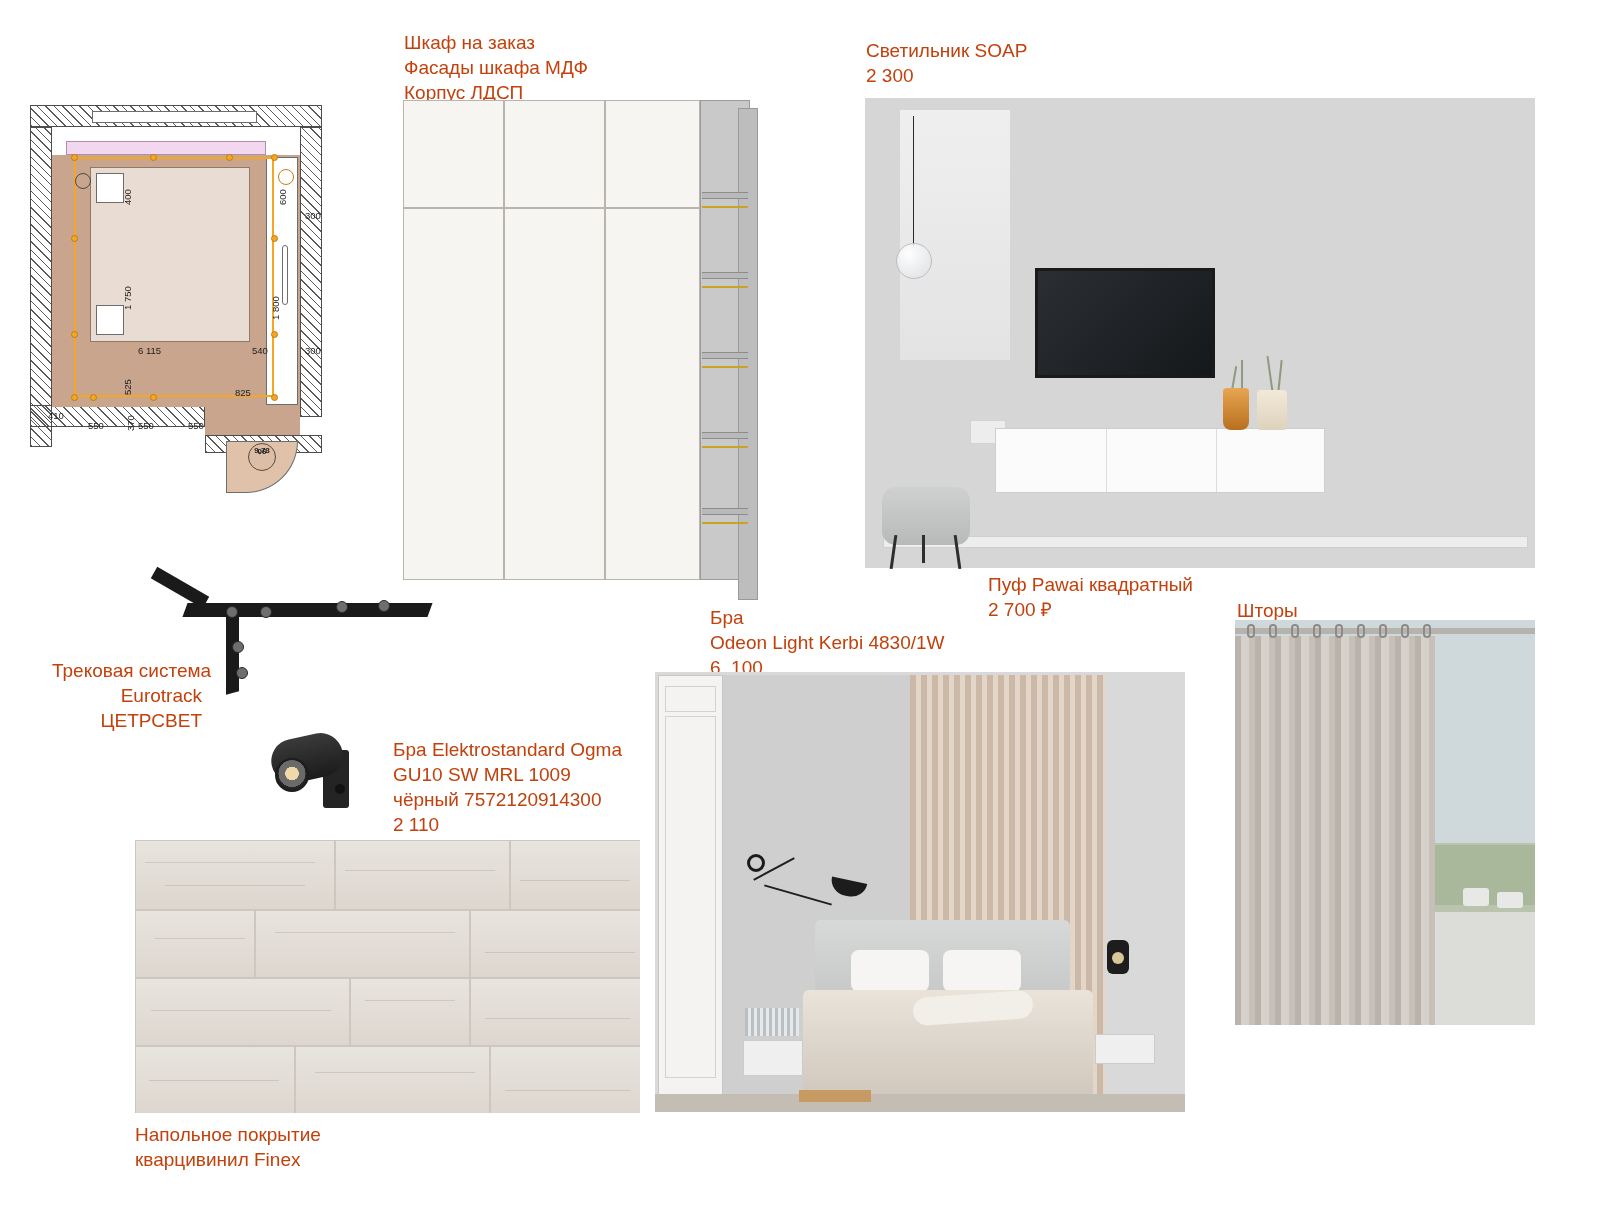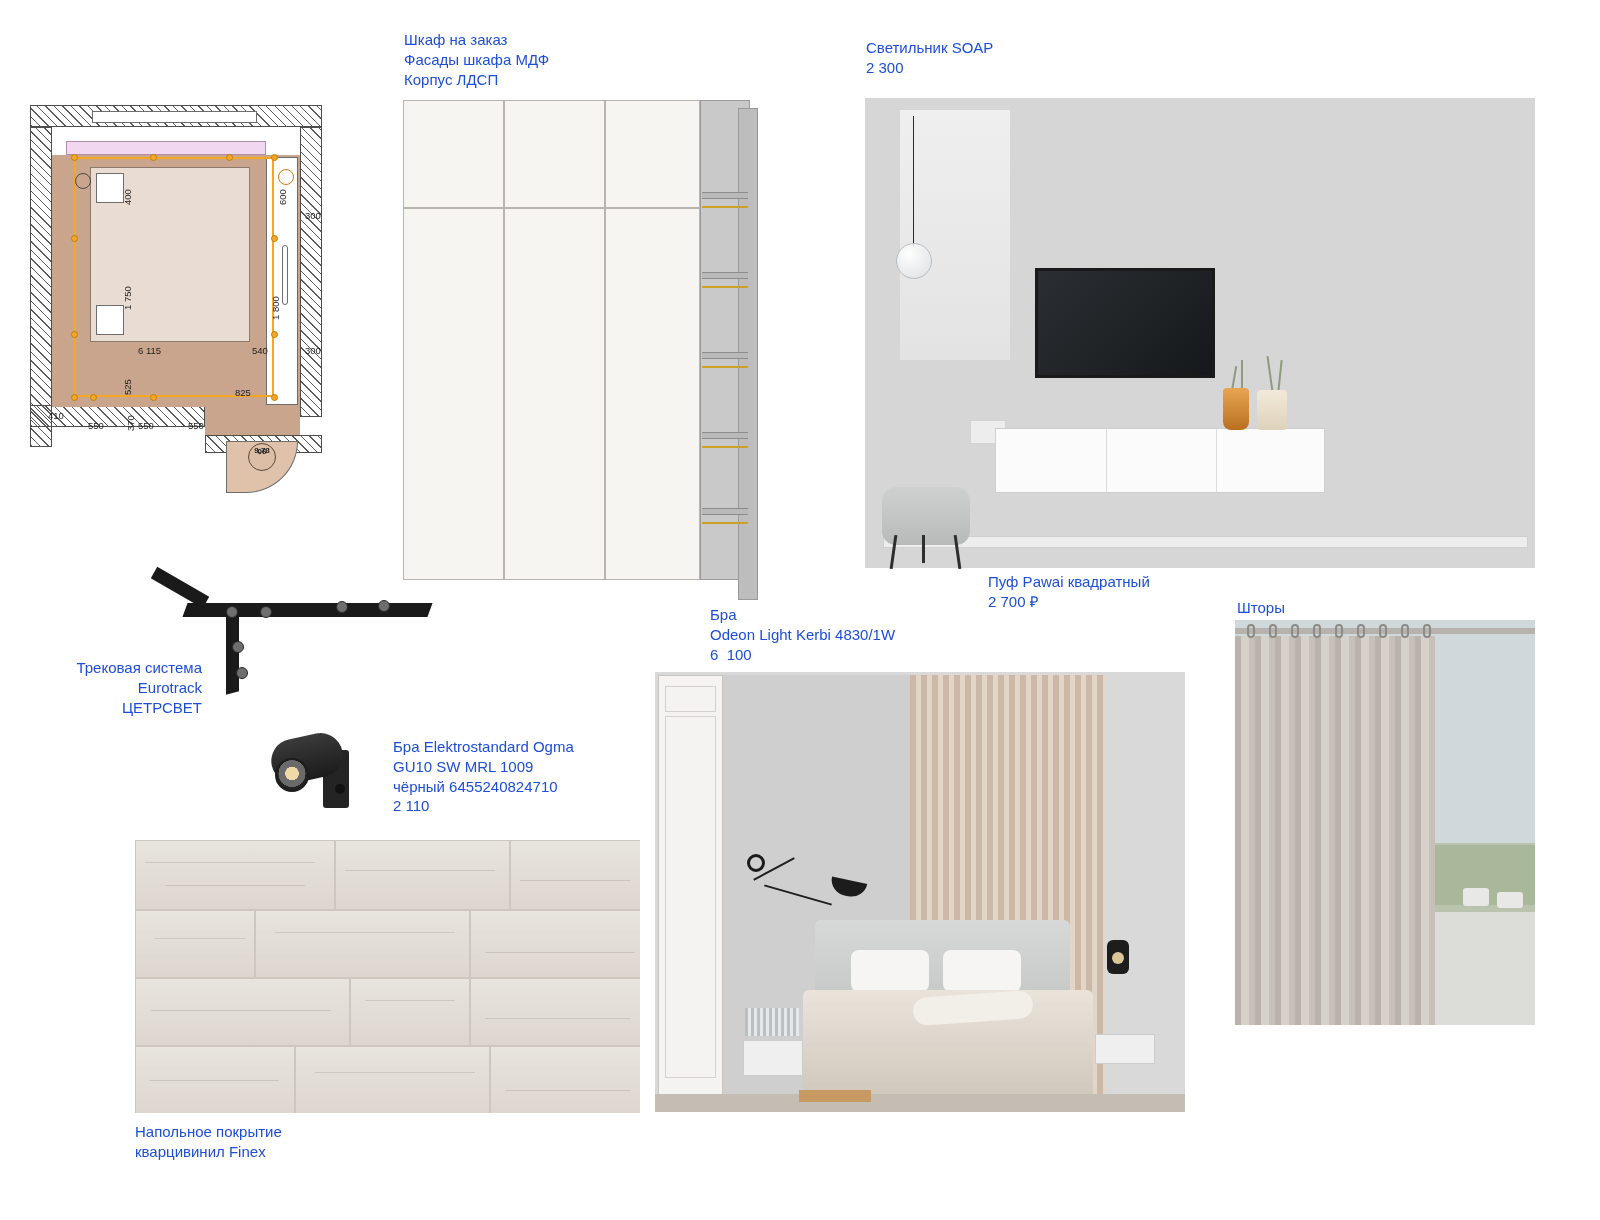--- a/index.html
+++ b/index.html
@@ -1,17 +1,17 @@
 <!DOCTYPE html>
 <html><head>
 <meta charset="utf-8">
 <style>
   html,body{margin:0;padding:0;background:#ffffff;}
   body{width:1600px;height:1220px;position:relative;font-family:"Liberation Sans",sans-serif;color:#1d1d1d;overflow:hidden;}
-  .lbl{position:absolute;font-size:15px;line-height:1.32;white-space:pre;color:#1d4ed8;}
+  .lbl{position:absolute;font-size:19px;line-height:1.32;white-space:pre;color:#c2410c;}
   .board{position:absolute;}
 
   
   #plan{left:30px;top:105px;width:290px;height:400px;}
   .hatch{position:absolute;background:
      repeating-linear-gradient(45deg,#5a5a5a 0 1px,transparent 1px 6px);
      border:1px solid #4d4d4d;box-sizing:border-box;}
   .floorarea{position:absolute;background:#c8a58c;}
   .bedbox{position:absolute;background:#e9dcd2;border:1px solid #8e7a6b;box-sizing:border-box;}
   .whitebox{position:absolute;background:#ffffff;border:1px solid #6d6d6d;box-sizing:border-box;}
@@ -91,21 +91,21 @@
 Корпус ЛДСП</div>
 <div class="lbl" style="left:866px;top:38px;">Светильник SOAP
 2 300</div>
 <div class="lbl" style="left:988px;top:572px;">Пуф Pawai квадратный
 2 700 ₽</div>
 <div class="lbl" style="left:52px;top:658px;text-align:right;width:150px;">Трековая система
 Eurotrack
 ЦЕТРСВЕТ</div>
 <div class="lbl" style="left:393px;top:737px;">Бра Elektrostandard Ogma
 GU10 SW MRL 1009
-чёрный 6455240824710
+чёрный 7572120914300
 2 110</div>
 <div class="lbl" style="left:710px;top:605px;">Бра
 Odeon Light Kerbi 4830/1W
 6  100</div>
 <div class="lbl" style="left:1237px;top:598px;">Шторы</div>
 <div class="lbl" style="left:135px;top:1122px;">Напольное покрытие
 кварцивинил Finex</div>
 
 <div class="board" id="plan">
 

